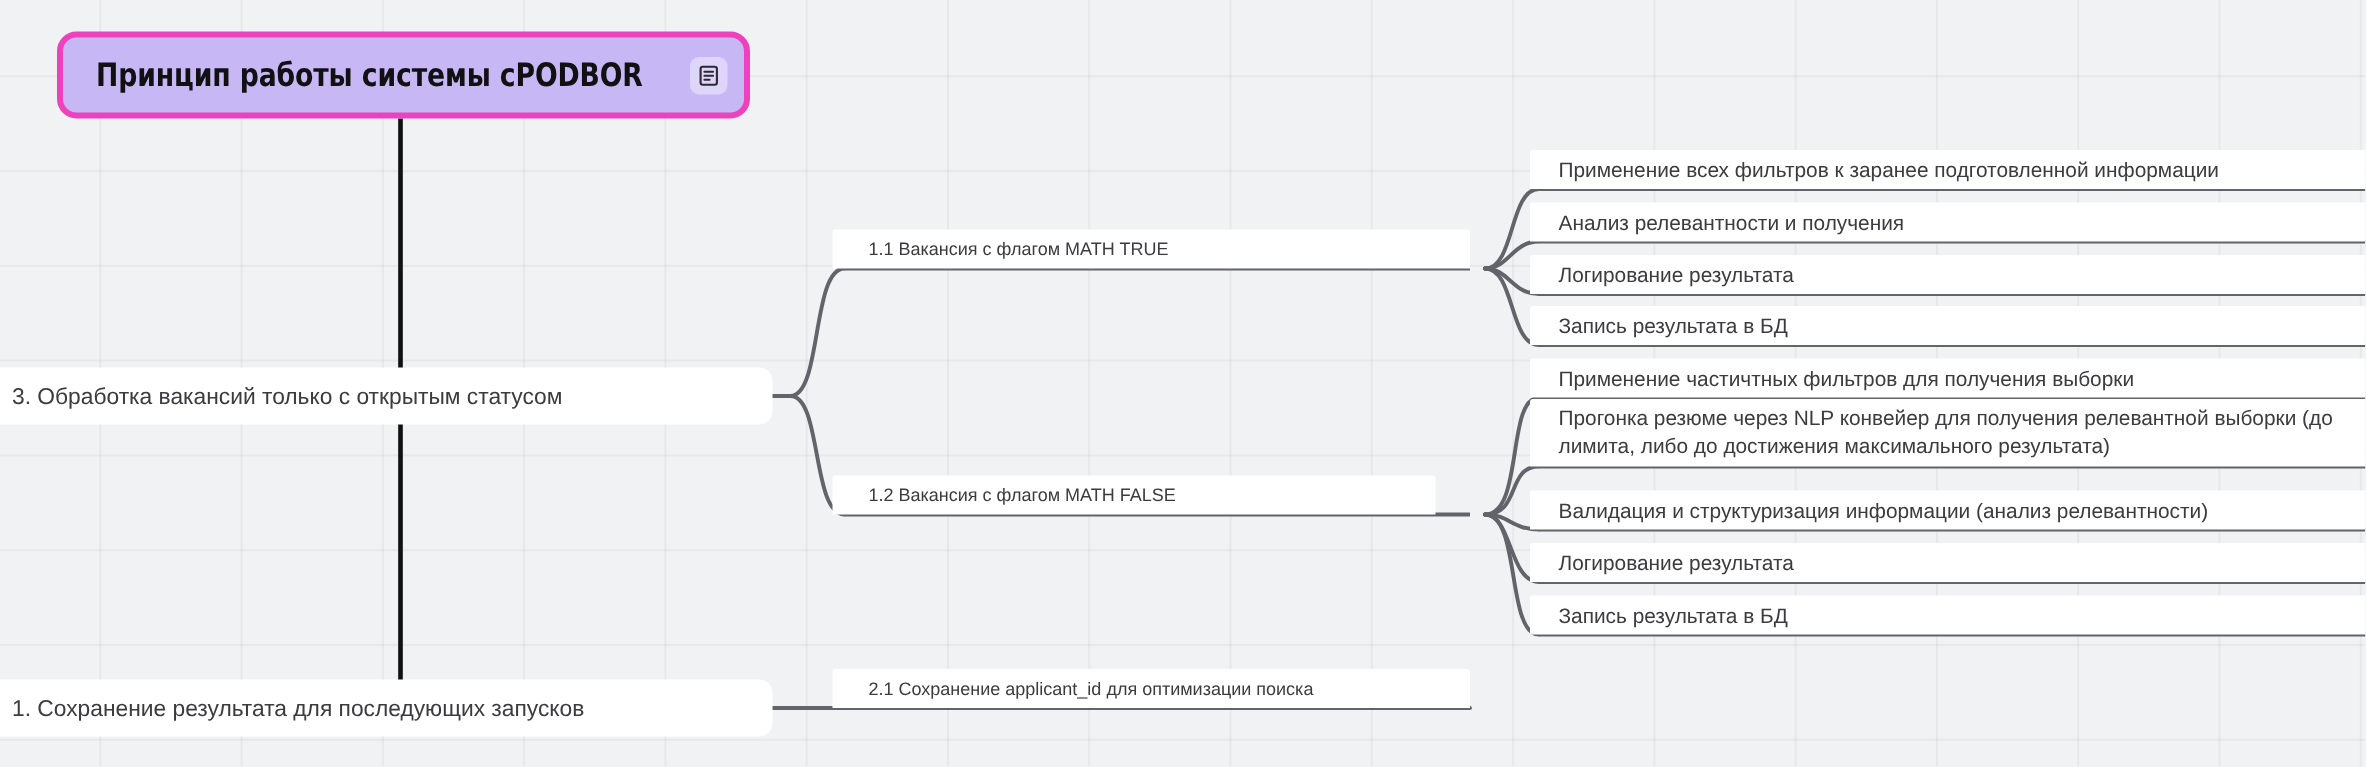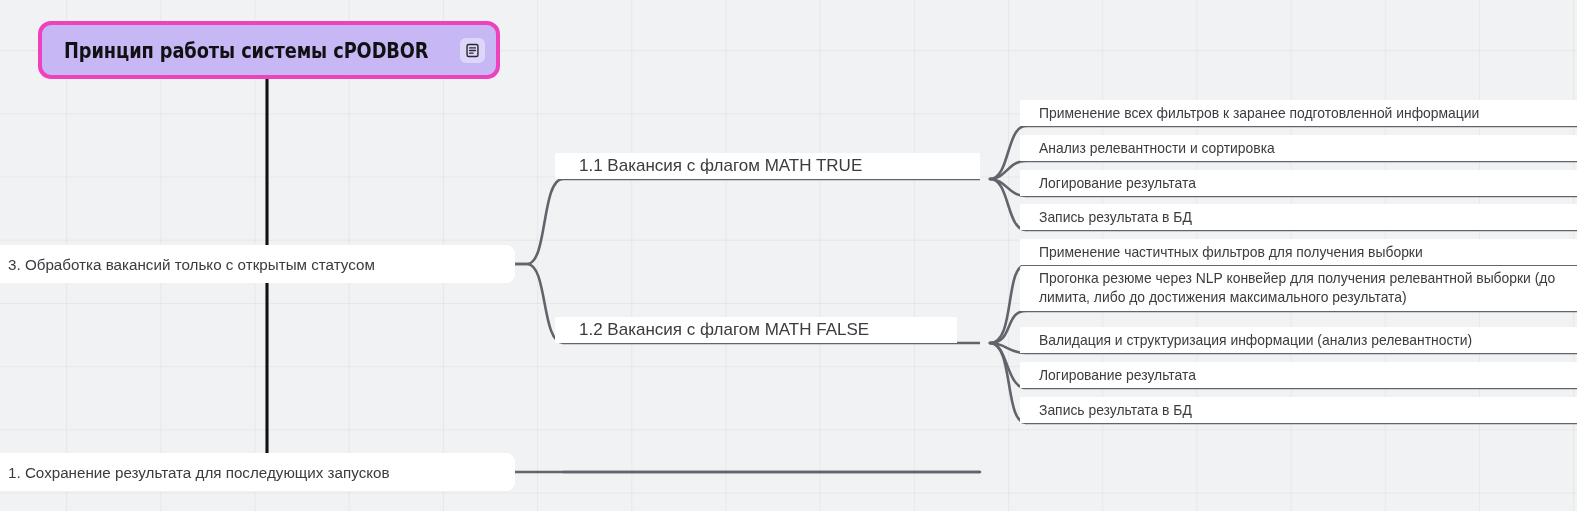--- a/index.html
+++ b/index.html
@@ -84,21 +84,21 @@
     color: #3b3b40;
     z-index: 4;
   }
   #n1 { left: -10px; top: 245px; width: 525px; }
   #n2 { left: -10px; top: 453px; width: 525px; }
 
   
   .node-l2 {
     height: 26px;
     padding: 0 0 0 24px;
-    font-size: 17px;
+    font-size: 12px;
     color: #3b3b40;
     z-index: 3;
     border-radius: 2px 2px 0 0;
   }
   #n11 { left: 555px; top: 153px; width: 425px; }
   #n12 { left: 555px; top: 317px; width: 402px; }
   #n21 { left: 555px; top: 446px; width: 425px; }
 
   
   .node-l3 {
@@ -181,26 +181,29 @@
   <div class="node node-l1" id="n2">
     <span>1.  Сохранение результата для последующих запусков</span>
   </div>
 
   <div class="node node-l2" id="n11">
     <span>1.1 Вакансия с флагом MATH TRUE</span>
   </div>
   <div class="node node-l2" id="n12">
     <span>1.2 Вакансия с флагом MATH FALSE</span>
   </div>
+  <div class="node node-l2" id="n21">
+    <span>2.1 Сохранение applicant_id для оптимизации поиска</span>
+  </div>
 
   <div class="node node-l3" style="top:100px">
     <span>Применение всех фильтров к заранее подготовленной информации</span>
   </div>
   <div class="node node-l3" style="top:135px">
-    <span>Анализ релевантности и сортировка</span>
+    <span>Анализ релевантности и получения</span>
   </div>
   <div class="node node-l3" style="top:170px">
     <span>Логирование результата</span>
   </div>
   <div class="node node-l3" style="top:204px">
     <span>Запись результата в БД</span>
   </div>
 
   <div class="node node-l3" style="top:239px">
     <span>Применение частичтных фильтров для получения выборки</span>

